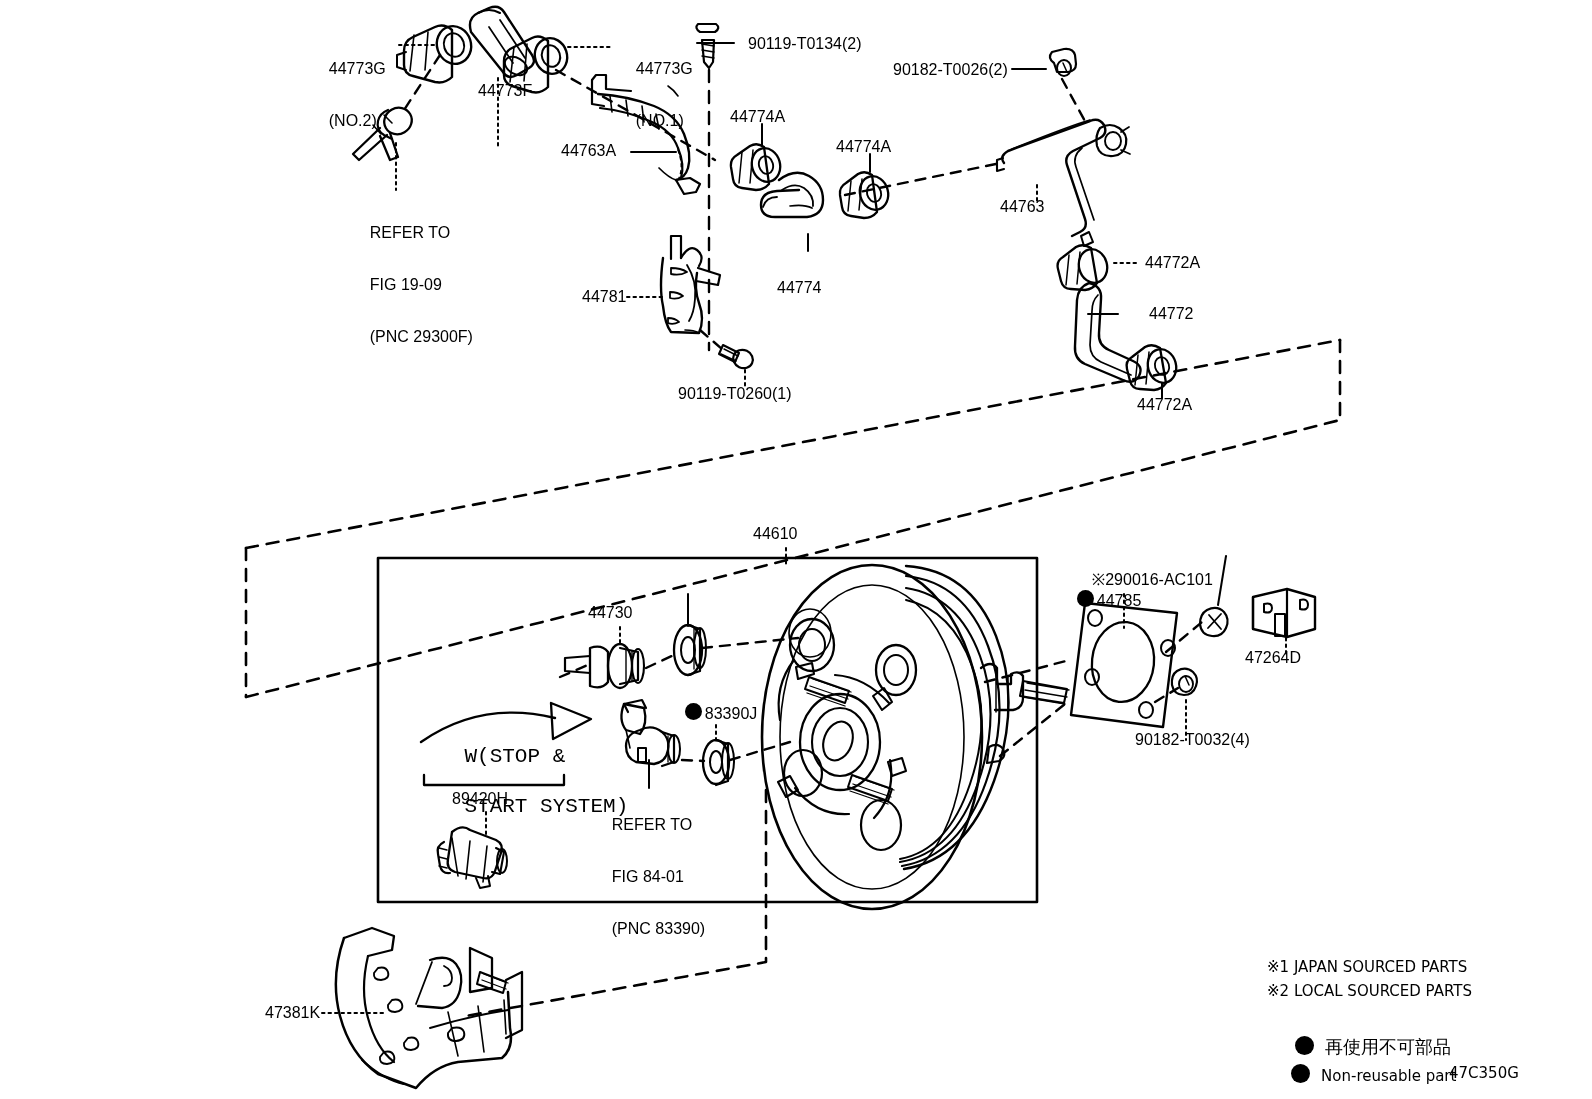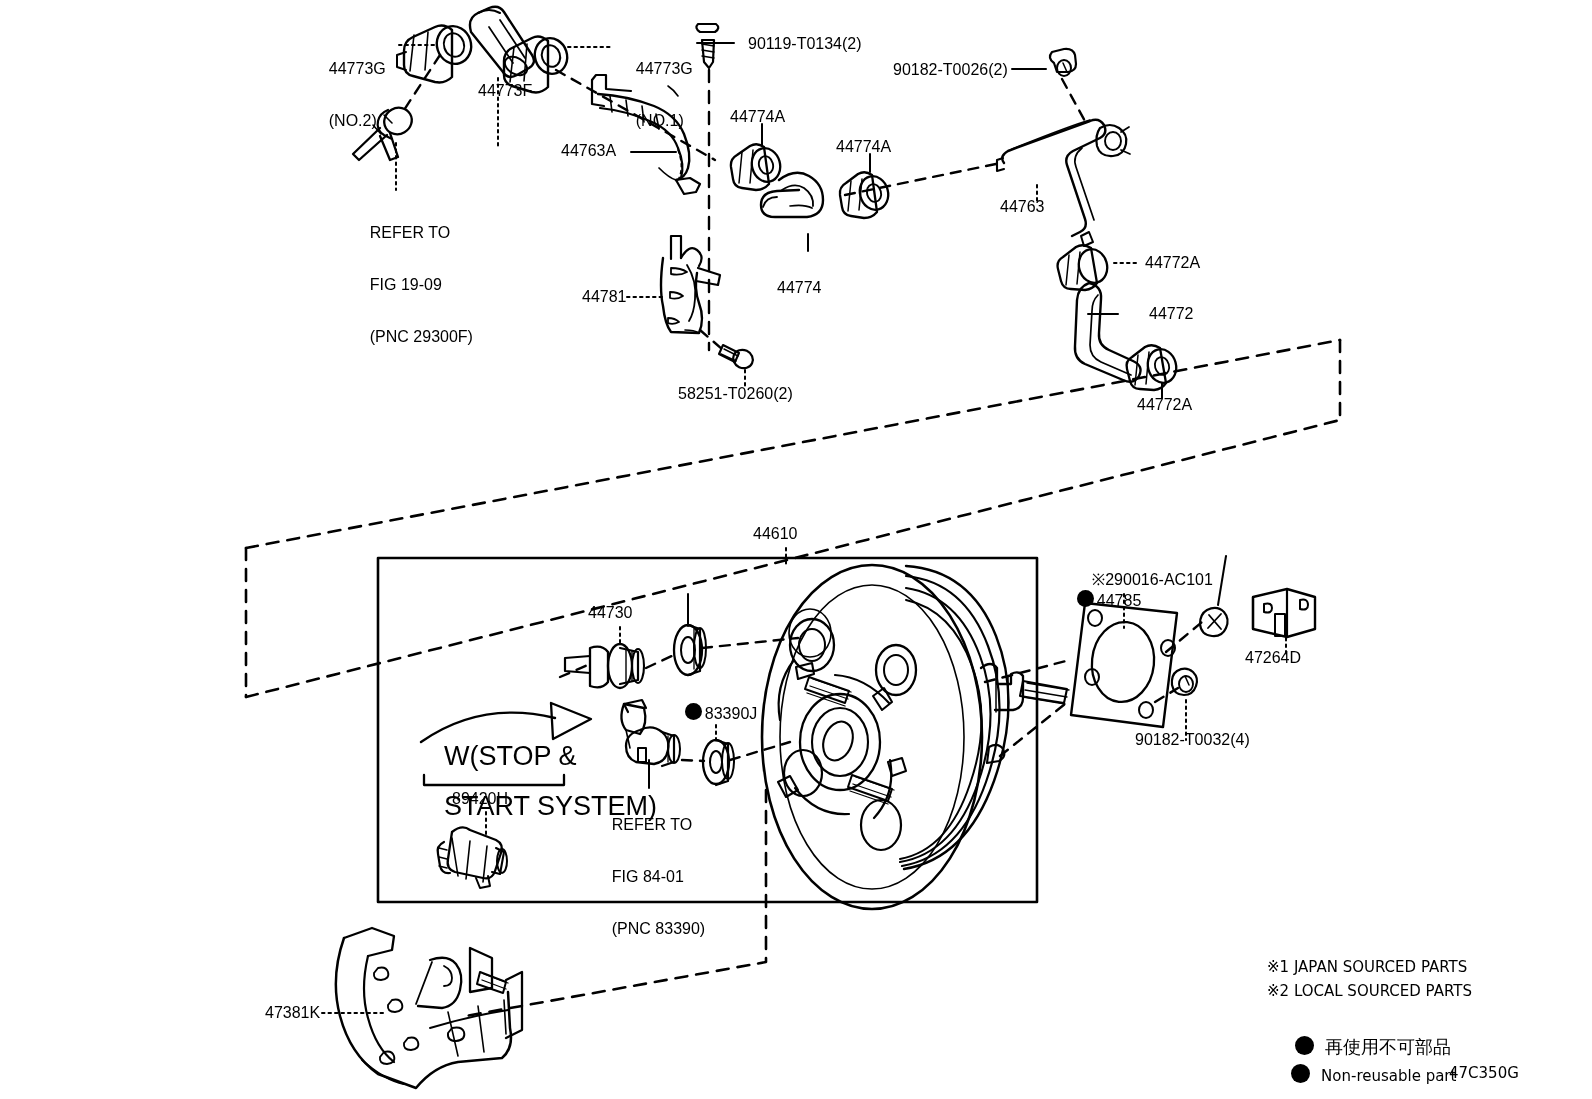--- a/index.html
+++ b/index.html
@@ -3,21 +3,21 @@
 <meta charset="utf-8">
 <title>47C350G</title>
 <style>
   html,body{margin:0;padding:0;background:#ffffff;}
   body{width:1592px;height:1099px;position:relative;overflow:hidden;
        font-family:"DejaVu Sans Mono","Liberation Mono",monospace;color:#000;}
   #stage{position:absolute;left:0;top:0;width:1592px;height:1099px;}
   svg.art{position:absolute;left:0;top:0;width:1592px;height:1099px;overflow:visible;}
   .lbl{position:absolute;white-space:pre;font-family:Liberation Sans, sans-serif;
        font-size:16px;line-height:26px;letter-spacing:0px;color:#000;}
-  .lbl.sans{font-family:Liberation Sans, sans-serif;font-size:27px;line-height:25px;}
+  .lbl.sans{font-family:Liberation Mono, monospace;font-size:21px;line-height:25px;}
   .lbl.sans19{font-family:"DejaVu Sans","Liberation Sans",sans-serif;font-size:15px;line-height:24px;}
   .lbl.jp{font-family:"DejaVu Sans","Liberation Sans",sans-serif;font-size:18px;line-height:26px;}
   .bullet{display:inline-block;width:17px;height:17px;border-radius:50%;background:#000;
           vertical-align:-1px;margin-right:3px;}
   .legend-dot{display:inline-block;width:19px;height:19px;border-radius:50%;background:#000;
           vertical-align:-2px;margin-right:11px;}
 </style>
 </head>
 <body>
 
@@ -399,21 +399,21 @@
   <div class="lbl" style="left:1000px;top:194px;">44763</div>
 
   <div class="lbl" style="left:1145px;top:250px;">44772A</div>
 
   <div class="lbl" style="left:1125px;top:301px;margin-left:24px;">44772</div>
 
   <div class="lbl" style="left:1137px;top:392px;">44772A</div>
 
   <div class="lbl" style="left:582px;top:284px;">44781</div>
 
-  <div class="lbl" style="left:678px;top:381px;">58251-T0260(2)</div>
+  <div class="lbl" style="left:678px;top:381px;">90119-T0260(1)</div>
 
   <div class="lbl" style="left:352px;top:194px;">
     <span>REFER TO</span><br>
     <span>FIG 19-09</span><br>
     <span>(PNC 29300F)</span>
   </div>
 
   <div class="lbl" style="left:753px;top:521px;">44610</div>
 
   <div class="lbl" style="left:588px;top:600px;">44730</div>

